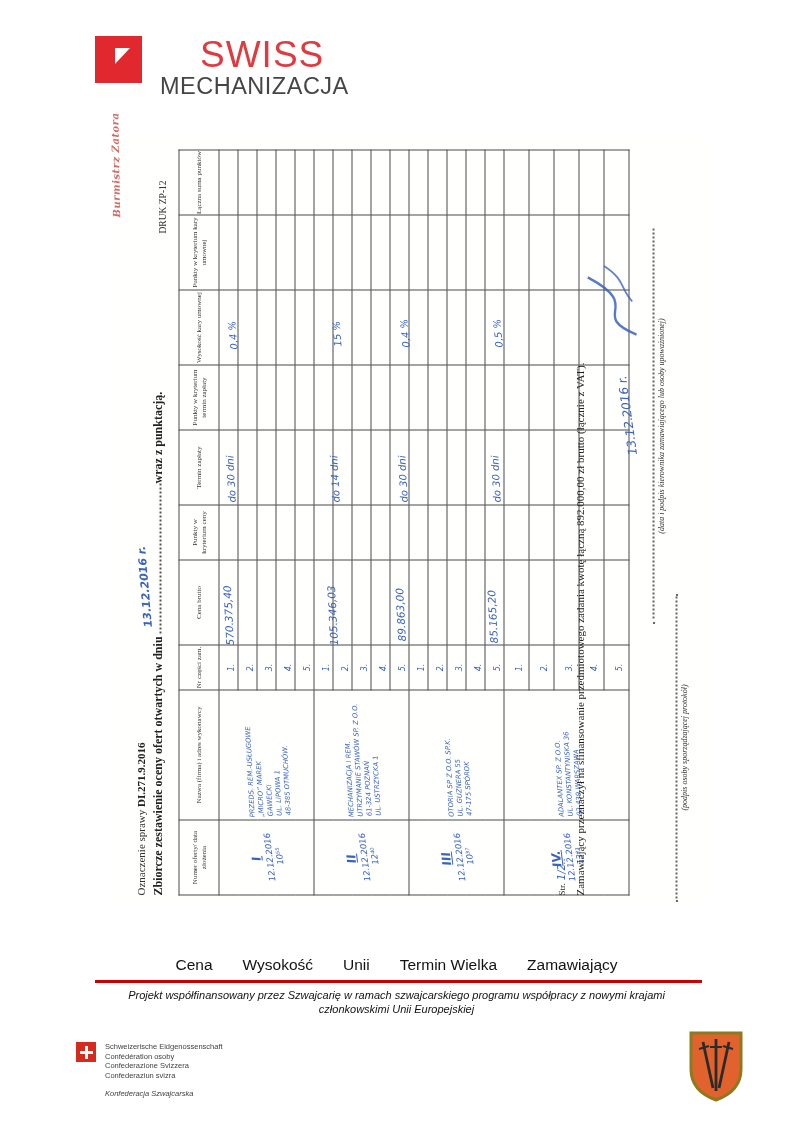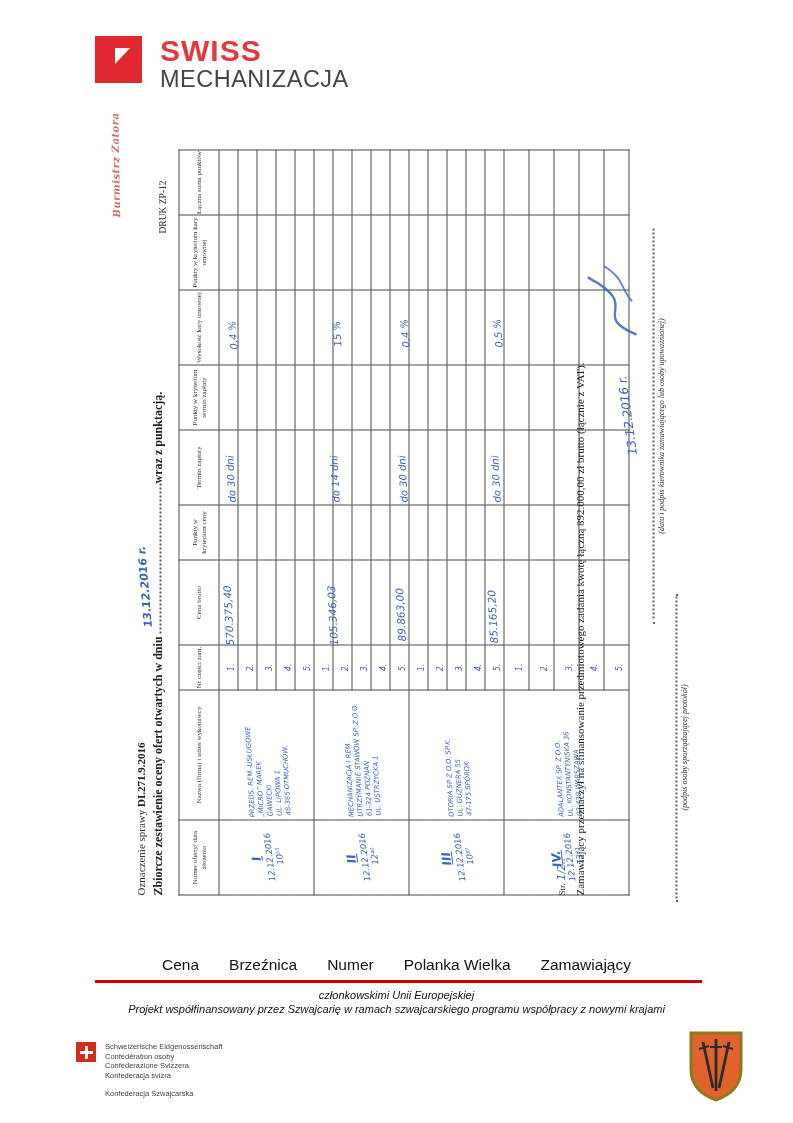--- a/index.html
+++ b/index.html
@@ -5,21 +5,21 @@
   * { margin:0; padding:0; box-sizing:border-box; }
   html,body { width:793px; height:1123px; background:#ffffff; overflow:hidden;
               font-family:"Liberation Sans", sans-serif; }
   .page { position:absolute; left:0; top:0; width:793px; height:1123px; background:#fff; }
 
   
   .swisslogo { position:absolute; left:95px; top:36px; display:flex; align-items:flex-start; }
   .redsq { width:47px; height:47px; background:#e0282e; position:relative; }
   .redsq svg { position:absolute; inset:0; }
   .logotext { margin-left:18px; line-height:1; }
-  .logotext .l1 { color:#e03a3e; font-weight:bold; font-size:30px; letter-spacing:1px; }
+  .logotext .l1 { color:#e03a3e; font-weight:normal; font-size:37px; letter-spacing:1px;margin-left:40px; }
   .logotext .l2 { color:#454547; font-size:23.5px; letter-spacing:0.5px; margin-top:2px; }
 
   
   .scanwrap { position:absolute; left:108px; top:138px; width:600px; height:765px; }
   .paper-edge { position:absolute; left:703px; top:143px; width:5px; height:760px; background:#d9d9d5; opacity:.75; }
   .doc { position:absolute; width:765px; height:600px; left:-82.5px; top:82.5px;
          transform:rotate(-90deg); background:#fffffe;
          font-family:"Liberation Serif","DejaVu Serif",serif; color:#3a3a3a; }
 
   .caseline { position:absolute; left:8px; top:26px; font-size:11px; color:#333; }
@@ -75,21 +75,21 @@
   .towns { position:absolute; left:0; top:956px; width:793px; display:flex; justify-content:center;
            gap:30px; font-size:15.5px; color:#121212; }
   .redline { position:absolute; left:95px; top:980px; width:607px; height:3px; background:#cb0001; }
   .projtxt { position:absolute; left:0; top:988px; width:793px; text-align:center;
              font-style:italic; font-size:11px; color:#111; line-height:14px; }
   .chblock { position:absolute; left:76px; top:1042px; display:flex; }
   .chflag { width:20px; height:20px; background:#d52b1e; position:relative; flex:none; }
   .chflag:before { content:""; position:absolute; left:8.5px; top:4px; width:3.5px; height:12.5px; background:#fff; }
   .chflag:after  { content:""; position:absolute; left:4px; top:8.5px; width:12.5px; height:3.5px; background:#fff; }
   .chtext { margin-left:9px; font-size:7.5px; color:#3f3f3f; line-height:9.5px; }
-  .chpl { margin-top:9px; }
+  .chpl { margin-top:9px;font-style:italic; }
   .crest { position:absolute; left:687px; top:1028px; }
 </style>
 </head>
 <body>
 
 <div class="page">
 
   <div class="swisslogo">
     <div class="redsq">
       <svg viewBox="0 0 47 47">
@@ -443,40 +443,40 @@
         <path d="M40,56 C50,42 60,46 70,22" stroke="#3a63bd" stroke-width="1.8" fill="none" opacity="0.8"></path>
       </svg>
       <div class="capt1">(data i podpis kierownika zamawiającego lub osoby upoważnionej)</div>
       <div class="capt2">(podpis osoby sporządzającej protokół)</div>
 
     </div>
   </div>
 
   <div class="towns">
     <span>Cena</span>
-    <span>Brzeźnica</span>
-    <span>Numer</span>
-    <span>Polanka Wielka</span>
+    <span>Wysokość</span>
+    <span>Unii</span>
+    <span>Termin Wielka</span>
     <span>Zamawiający</span>
   </div>
 
   <div class="redline"></div>
 
   <div class="projtxt">
+    <div>Projekt współfinansowany przez Szwajcarię  w ramach szwajcarskiego programu współpracy z nowymi krajami</div>
     <div>członkowskimi Unii Europejskiej</div>
-    <div>Projekt współfinansowany przez Szwajcarię  w ramach szwajcarskiego programu współpracy z nowymi krajami</div>
   </div>
 
   <div class="chblock">
     <div class="chflag"></div>
     <div class="chtext">
       <div>Schweizerische Eidgenossenschaft</div>
       <div>Confédération osoby</div>
       <div>Confederazione Svizzera</div>
-      <div>Konfederacja svizra</div>
+      <div>Confederaziun svizra</div>
       <div class="chpl">Konfederacja Szwajcarska</div>
     </div>
   </div>
 
   <svg class="crest" width="58" height="78" viewBox="0 0 58 78">
     <path d="M4,5 h50 v36 c0,17 -11,26 -25,31 C15,67 4,58 4,41 Z" fill="#e2622d" stroke="#8c7a1f" stroke-width="3"></path>
     <line x1="16" y1="14" x2="26" y2="60" stroke="#2b2b2b" stroke-width="2.8"></line>
     <line x1="12" y1="21" x2="22" y2="18" stroke="#2b2b2b" stroke-width="2"></line>
     <line x1="29" y1="11" x2="29" y2="63" stroke="#2b2b2b" stroke-width="2.8"></line>
     <line x1="23" y1="19" x2="35" y2="19" stroke="#2b2b2b" stroke-width="2"></line>

